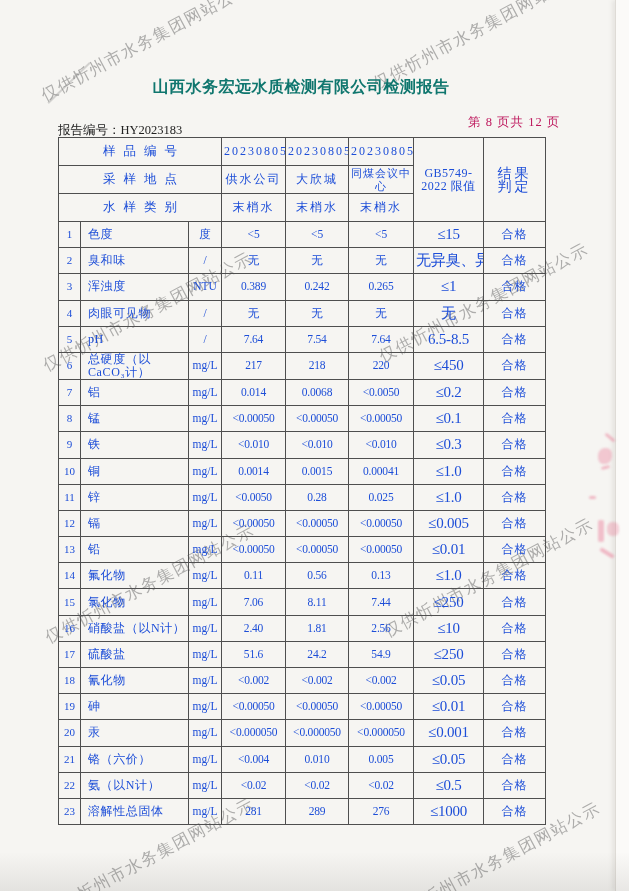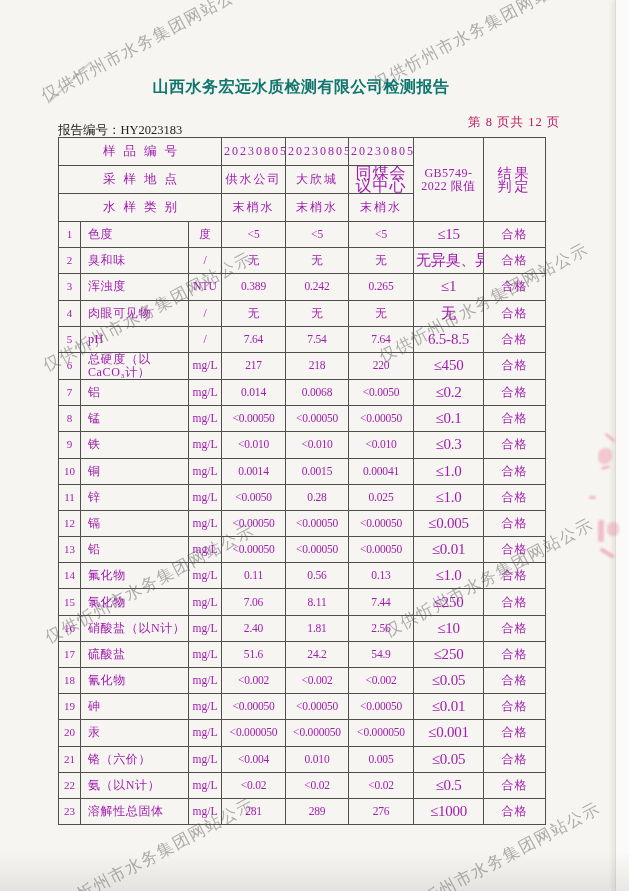--- a/index.html
+++ b/index.html
@@ -47,33 +47,33 @@
     position:absolute;left:58px;top:122px;font-size:12.5px;font-weight:normal;color:#222;
   }
   .page-indicator{
     position:absolute;top:114px;left:468px;font-size:12.5px;color:#be185d;letter-spacing:1px;
   }
   
   table.report{
     position:absolute;left:58px;top:137px;
     border-collapse:collapse;table-layout:fixed;
     width:487px;
-    font-size:12px;color:#a21caf;
+    font-size:12px;color:#1d4ed8;
   }
   table.report td{
     border:1.3px solid #4f4f4f;
     text-align:center;vertical-align:middle;
     padding:0 2px;overflow:hidden;
     line-height:13px;
     height:25.2px;
   }
   tr.meta td{height:27px;}
   .meta-label span{letter-spacing:8px;margin-right:-8px;font-size:12.5px;}
   .meta-val{letter-spacing:2px;font-size:12px;}
-  .meta-val.wrap{font-size:16px;line-height:12.5px;letter-spacing:1px;}
+  .meta-val.wrap{font-size:11px;line-height:12.5px;letter-spacing:1px;}
   .c-limit-h{font-size:12px;line-height:19px;letter-spacing:.5px;}
   .c-result-h{font-size:14px;line-height:20px;letter-spacing:3px;}
   .c-no{font-size:11px;}
   .c-param{text-align:left !important;padding-left:7px !important;letter-spacing:.6px;}
   .c-unit{font-size:11.5px;}
   .c-val{font-size:11.5px;letter-spacing:-.2px;}
   .c-limit{font-size:15px;white-space:nowrap;letter-spacing:-.2px;}
   .c-verdict{font-size:12px;letter-spacing:1px;}
   
   .stamp{position:absolute;background:rgba(231,92,128,.40);filter:blur(1.1px);border-radius:2px;}

